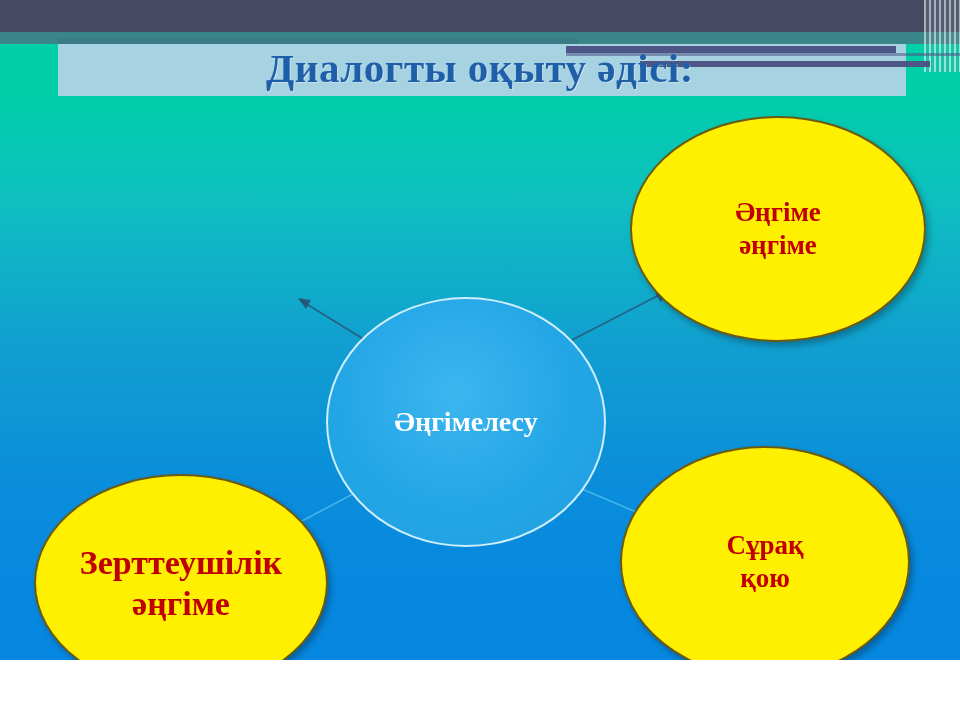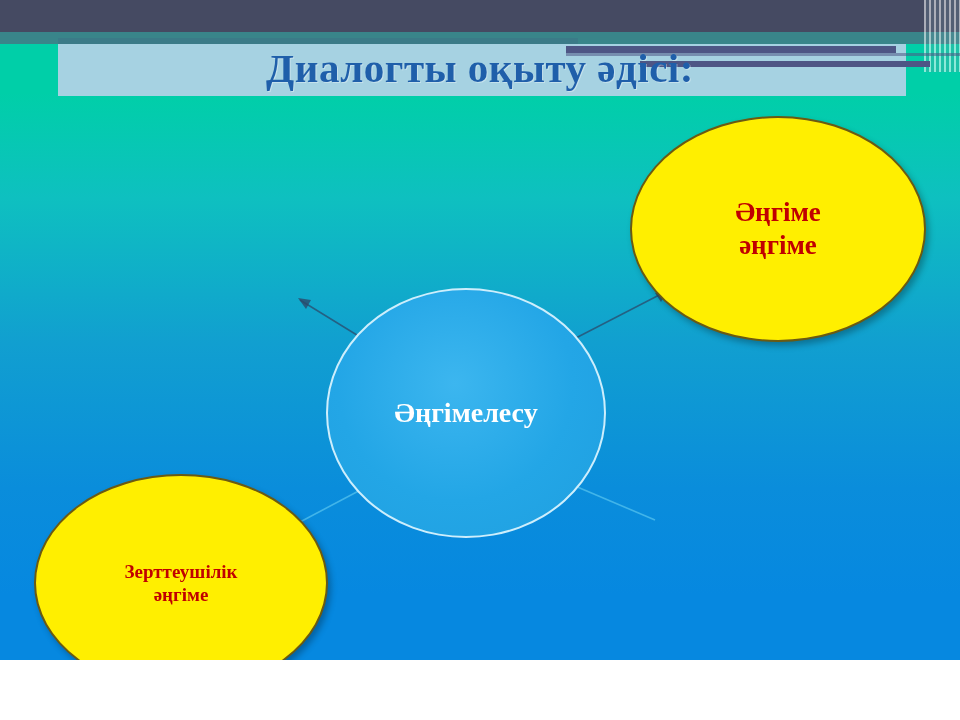--- a/index.html
+++ b/index.html
@@ -125,23 +125,23 @@
     color: #ffffff;
     font-weight: bold;
   }
   .node-label {
     padding: 0 10px;
     line-height: 1.22;
   }
 
   #node-tl { left: 36px;  top: 118px; width: 296px; height: 226px; font-size: 27px; }
   #node-tr { left: 630px; top: 116px; width: 296px; height: 226px; font-size: 27px; }
-  #node-bl { left: 34px;  top: 474px; width: 294px; height: 218px; font-size: 19px; }
+  #node-bl { left: 34px;  top: 474px; width: 294px; height: 218px; font-size: 34px; }
   #node-br { left: 620px; top: 446px; width: 290px; height: 232px; font-size: 27px; }
-  #node-center { left: 326px; top: 288px; width: 280px; height: 250px; font-size: 28px; }
+  #node-center { left: 326px; top: 297px; width: 280px; height: 250px; font-size: 28px; }
 </style>
 </head>
 <body>
 
 <div id="slide">
 
   <div class="header-band"></div>
   <div class="header-band-shade"></div>
   <div class="header-stripes"></div>
 
@@ -171,20 +171,26 @@
     </div>
   </div>
 
   <div id="node-bl" class="node yellow">
     <div class="node-label">
       <span>Зерттеушілік</span><br>
       <span>әңгіме</span>
     </div>
   </div>
 
+  <div id="node-br" class="node yellow">
+    <div class="node-label">
+      <span>Сұрақ</span><br>
+      <span>қою</span>
+    </div>
+  </div>
 
   <div id="node-center" class="node center">
     <div class="node-label">
       <span>Әңгімелесу</span><br>
     </div>
   </div>
 
 </div>
 
 </body></html>

